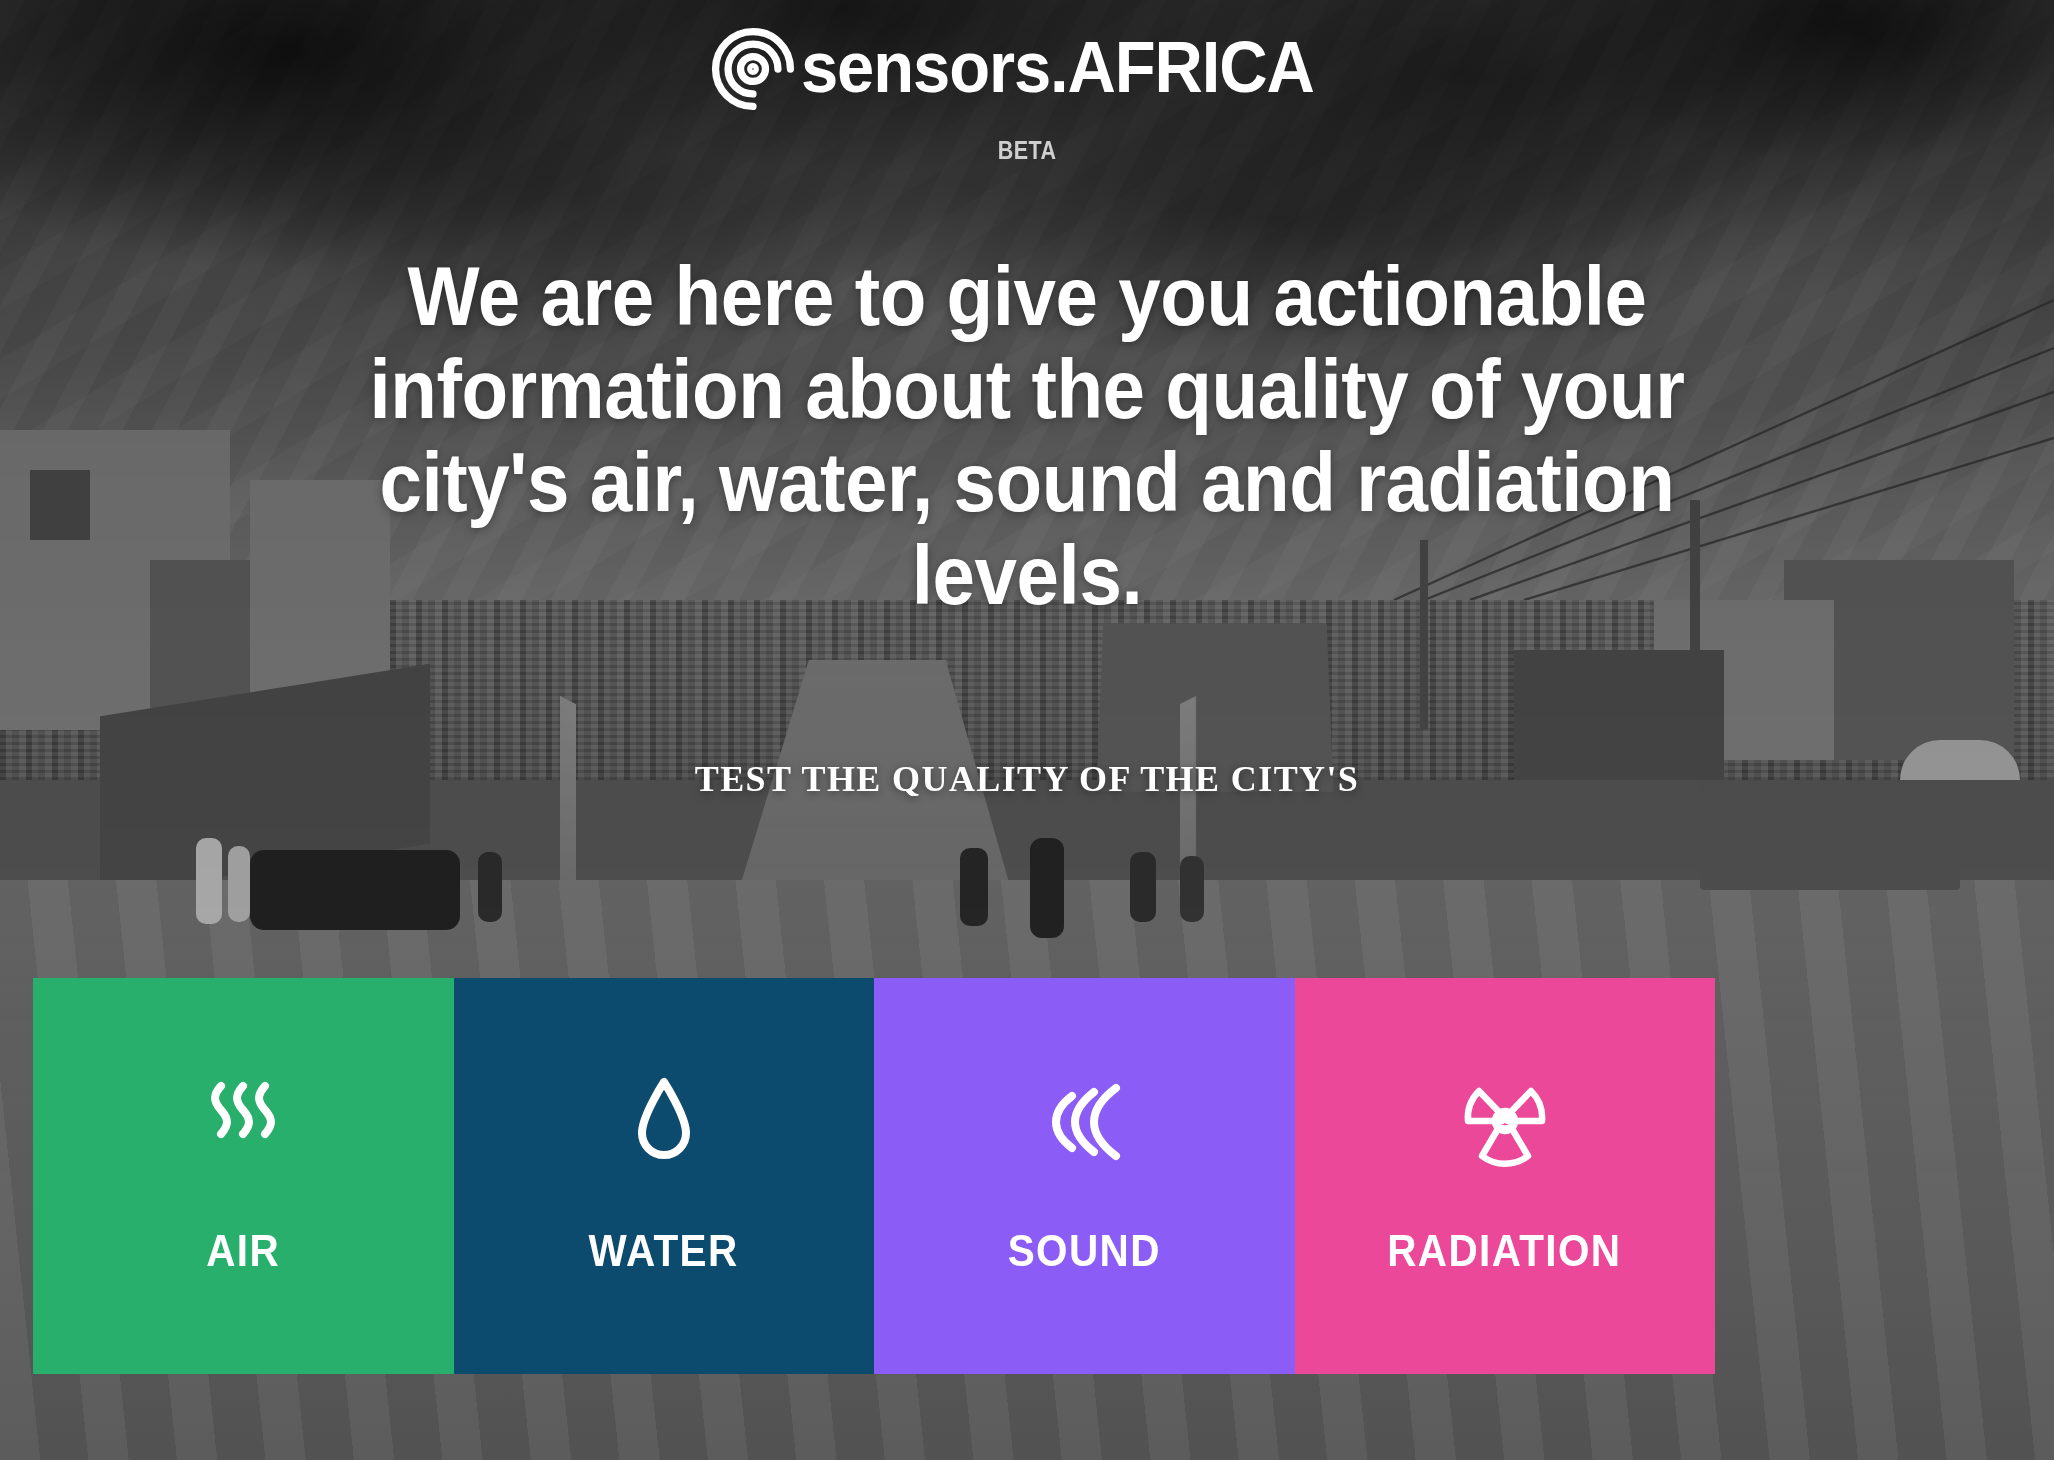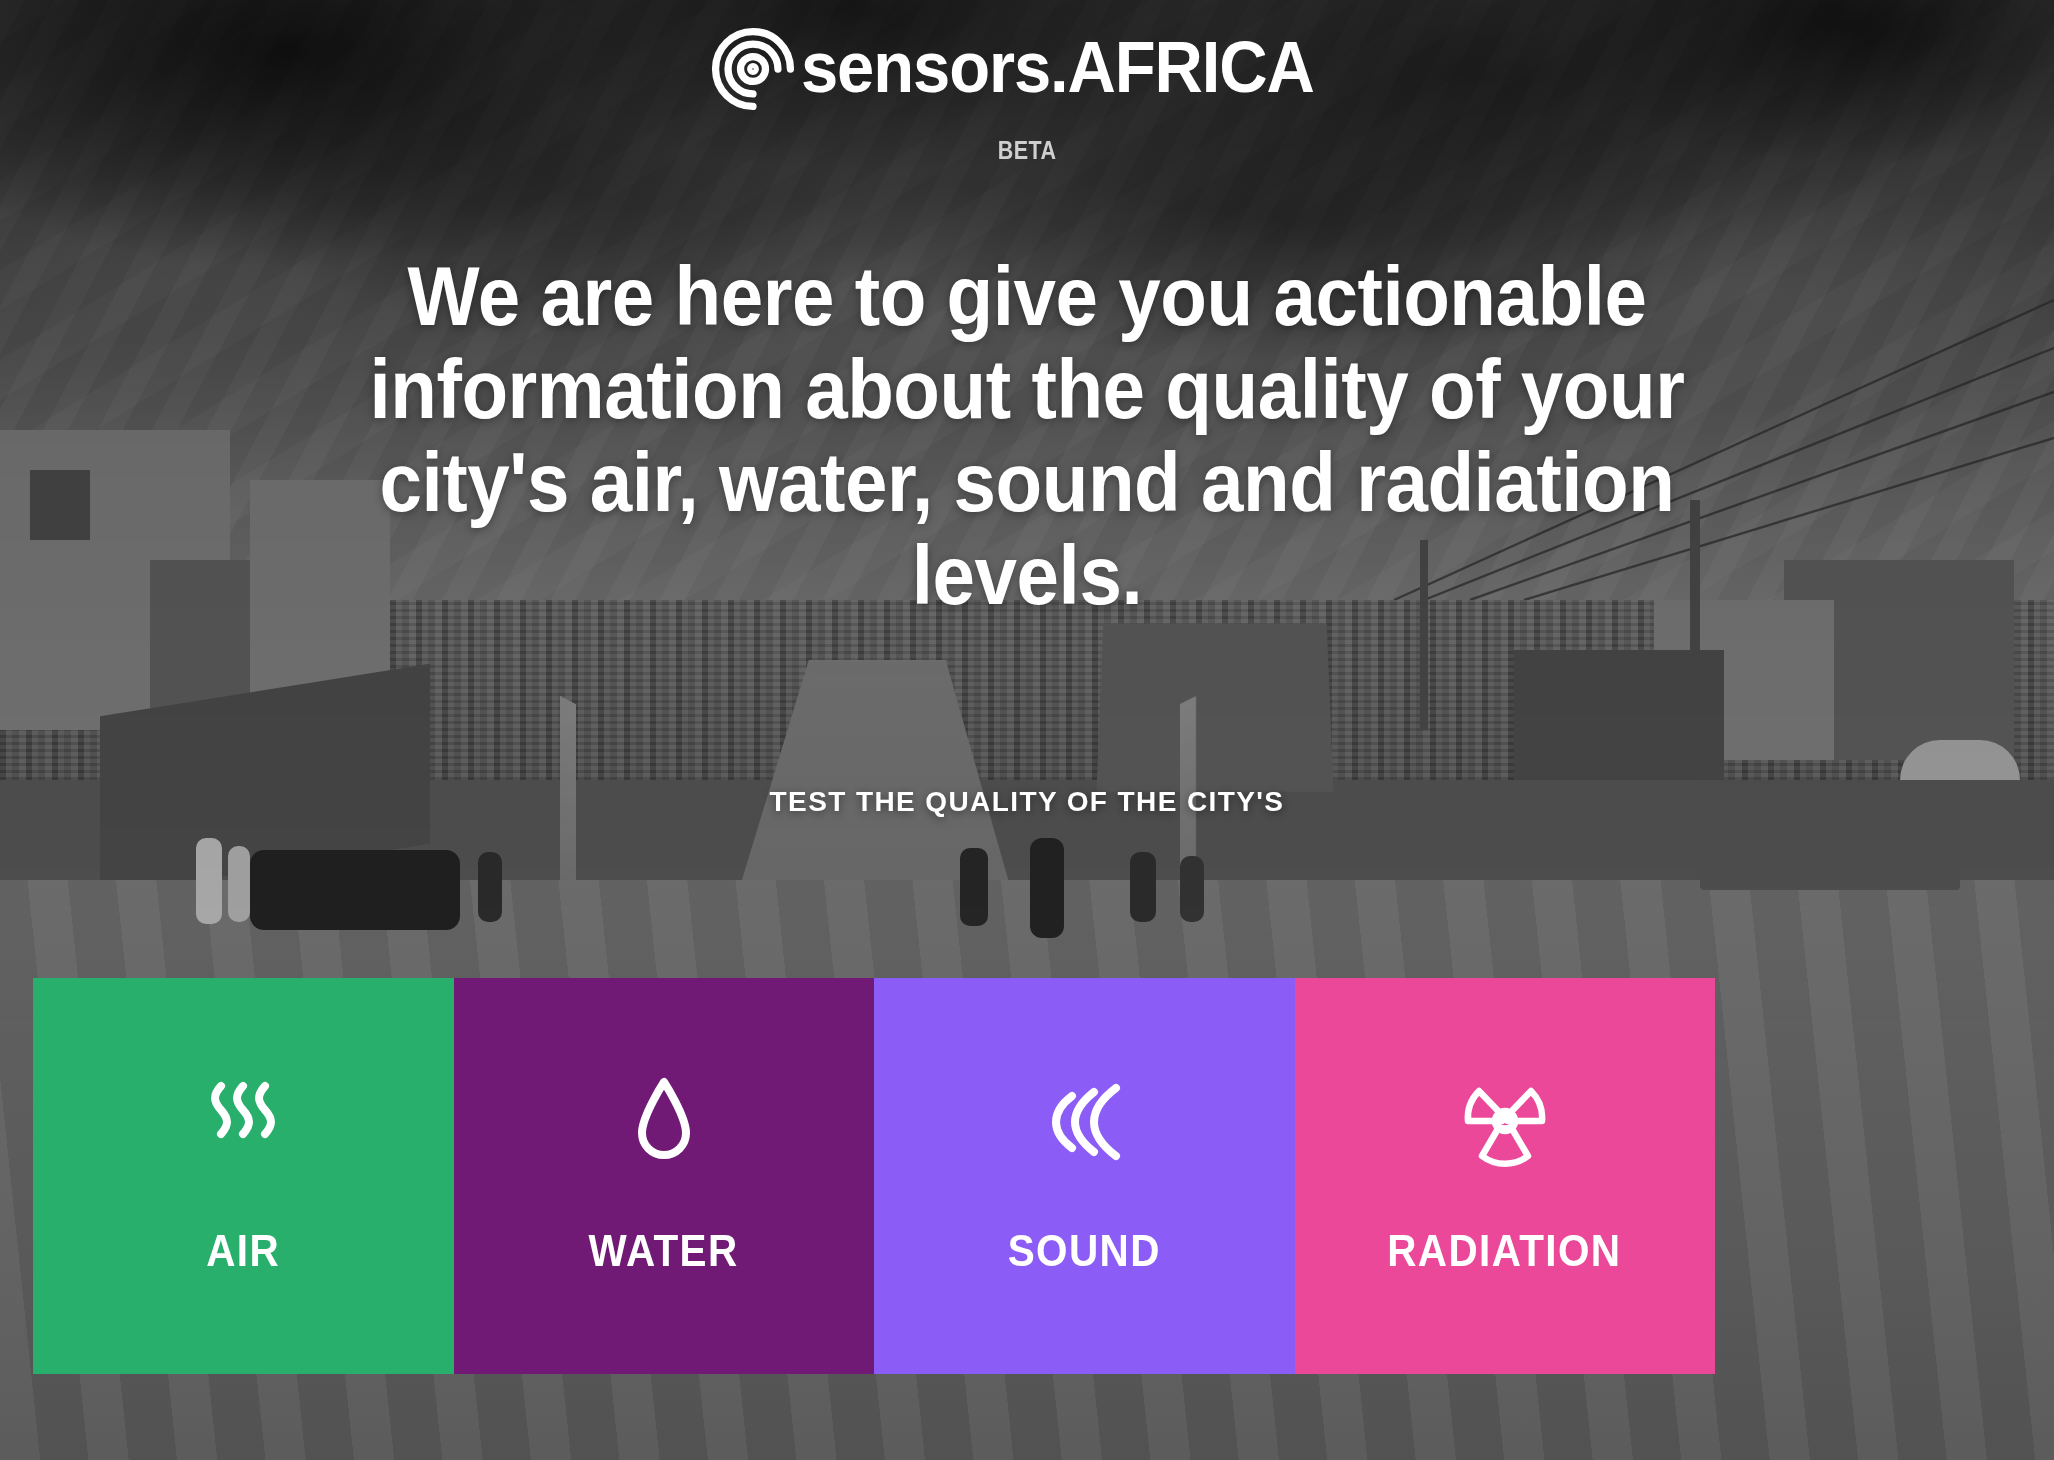--- a/index.html
+++ b/index.html
@@ -160,25 +160,25 @@
     text-align: center;
     max-width: 1450px;
     margin-top: 86px;
     transform: scaleX(.92);
     letter-spacing: -.5px;
     text-shadow: 0 2px 10px rgba(0,0,0,.35);
   }
 
   .subhead {
     color: #ffffff;
-    font-family: Liberation Sans, sans-serif;
-    font-weight: 700;
-    font-size: 28px;
+    font-family: Liberation Serif, serif;
+    font-weight: 700;
+    font-size: 36px;
     letter-spacing: 1.4px;
-    margin-top: 108px;
+    margin-top: 80px;
     text-shadow: 0 2px 8px rgba(0,0,0,.45);
   }
 
   
   .tiles {
     position: absolute;
     left: 33px;
     top: 978px;
     width: 1682px;
     height: 396px;
@@ -290,21 +290,21 @@
       <svg class="ticon" viewBox="0 0 92 96">
         <g fill="none" stroke="#ffffff" stroke-width="8" stroke-linecap="round">
           <path d="M24 12c-8 9-8 15 0 24s8 15 0 24"></path>
           <path d="M46 12c-8 9-8 15 0 24s8 15 0 24"></path>
           <path d="M68 12c-8 9-8 15 0 24s8 15 0 24"></path>
         </g>
       </svg>
       <span class="tlabel">AIR</span>
     </a>
 
-    <a class="tile" href="#" style="background:#701a75">
+    <a class="tile" href="#" style="background:#0c4a6e">
       <svg class="ticon" viewBox="0 0 92 96">
         <path d="M46 8C46 8 24 42 24 59a22 22 0 0 0 44 0C68 42 46 8 46 8Z" fill="none" stroke="#ffffff" stroke-width="8" stroke-linejoin="round"></path>
       </svg>
       <span class="tlabel">WATER</span>
     </a>
 
     <a class="tile" href="#" style="background:#8b5cf6">
       <svg class="ticon" viewBox="0 0 92 96">
         <g fill="none" stroke="#ffffff" stroke-width="8" stroke-linecap="round">
           <path d="M78 14C62 26 56 38 56 48s6 22 22 34"></path>

